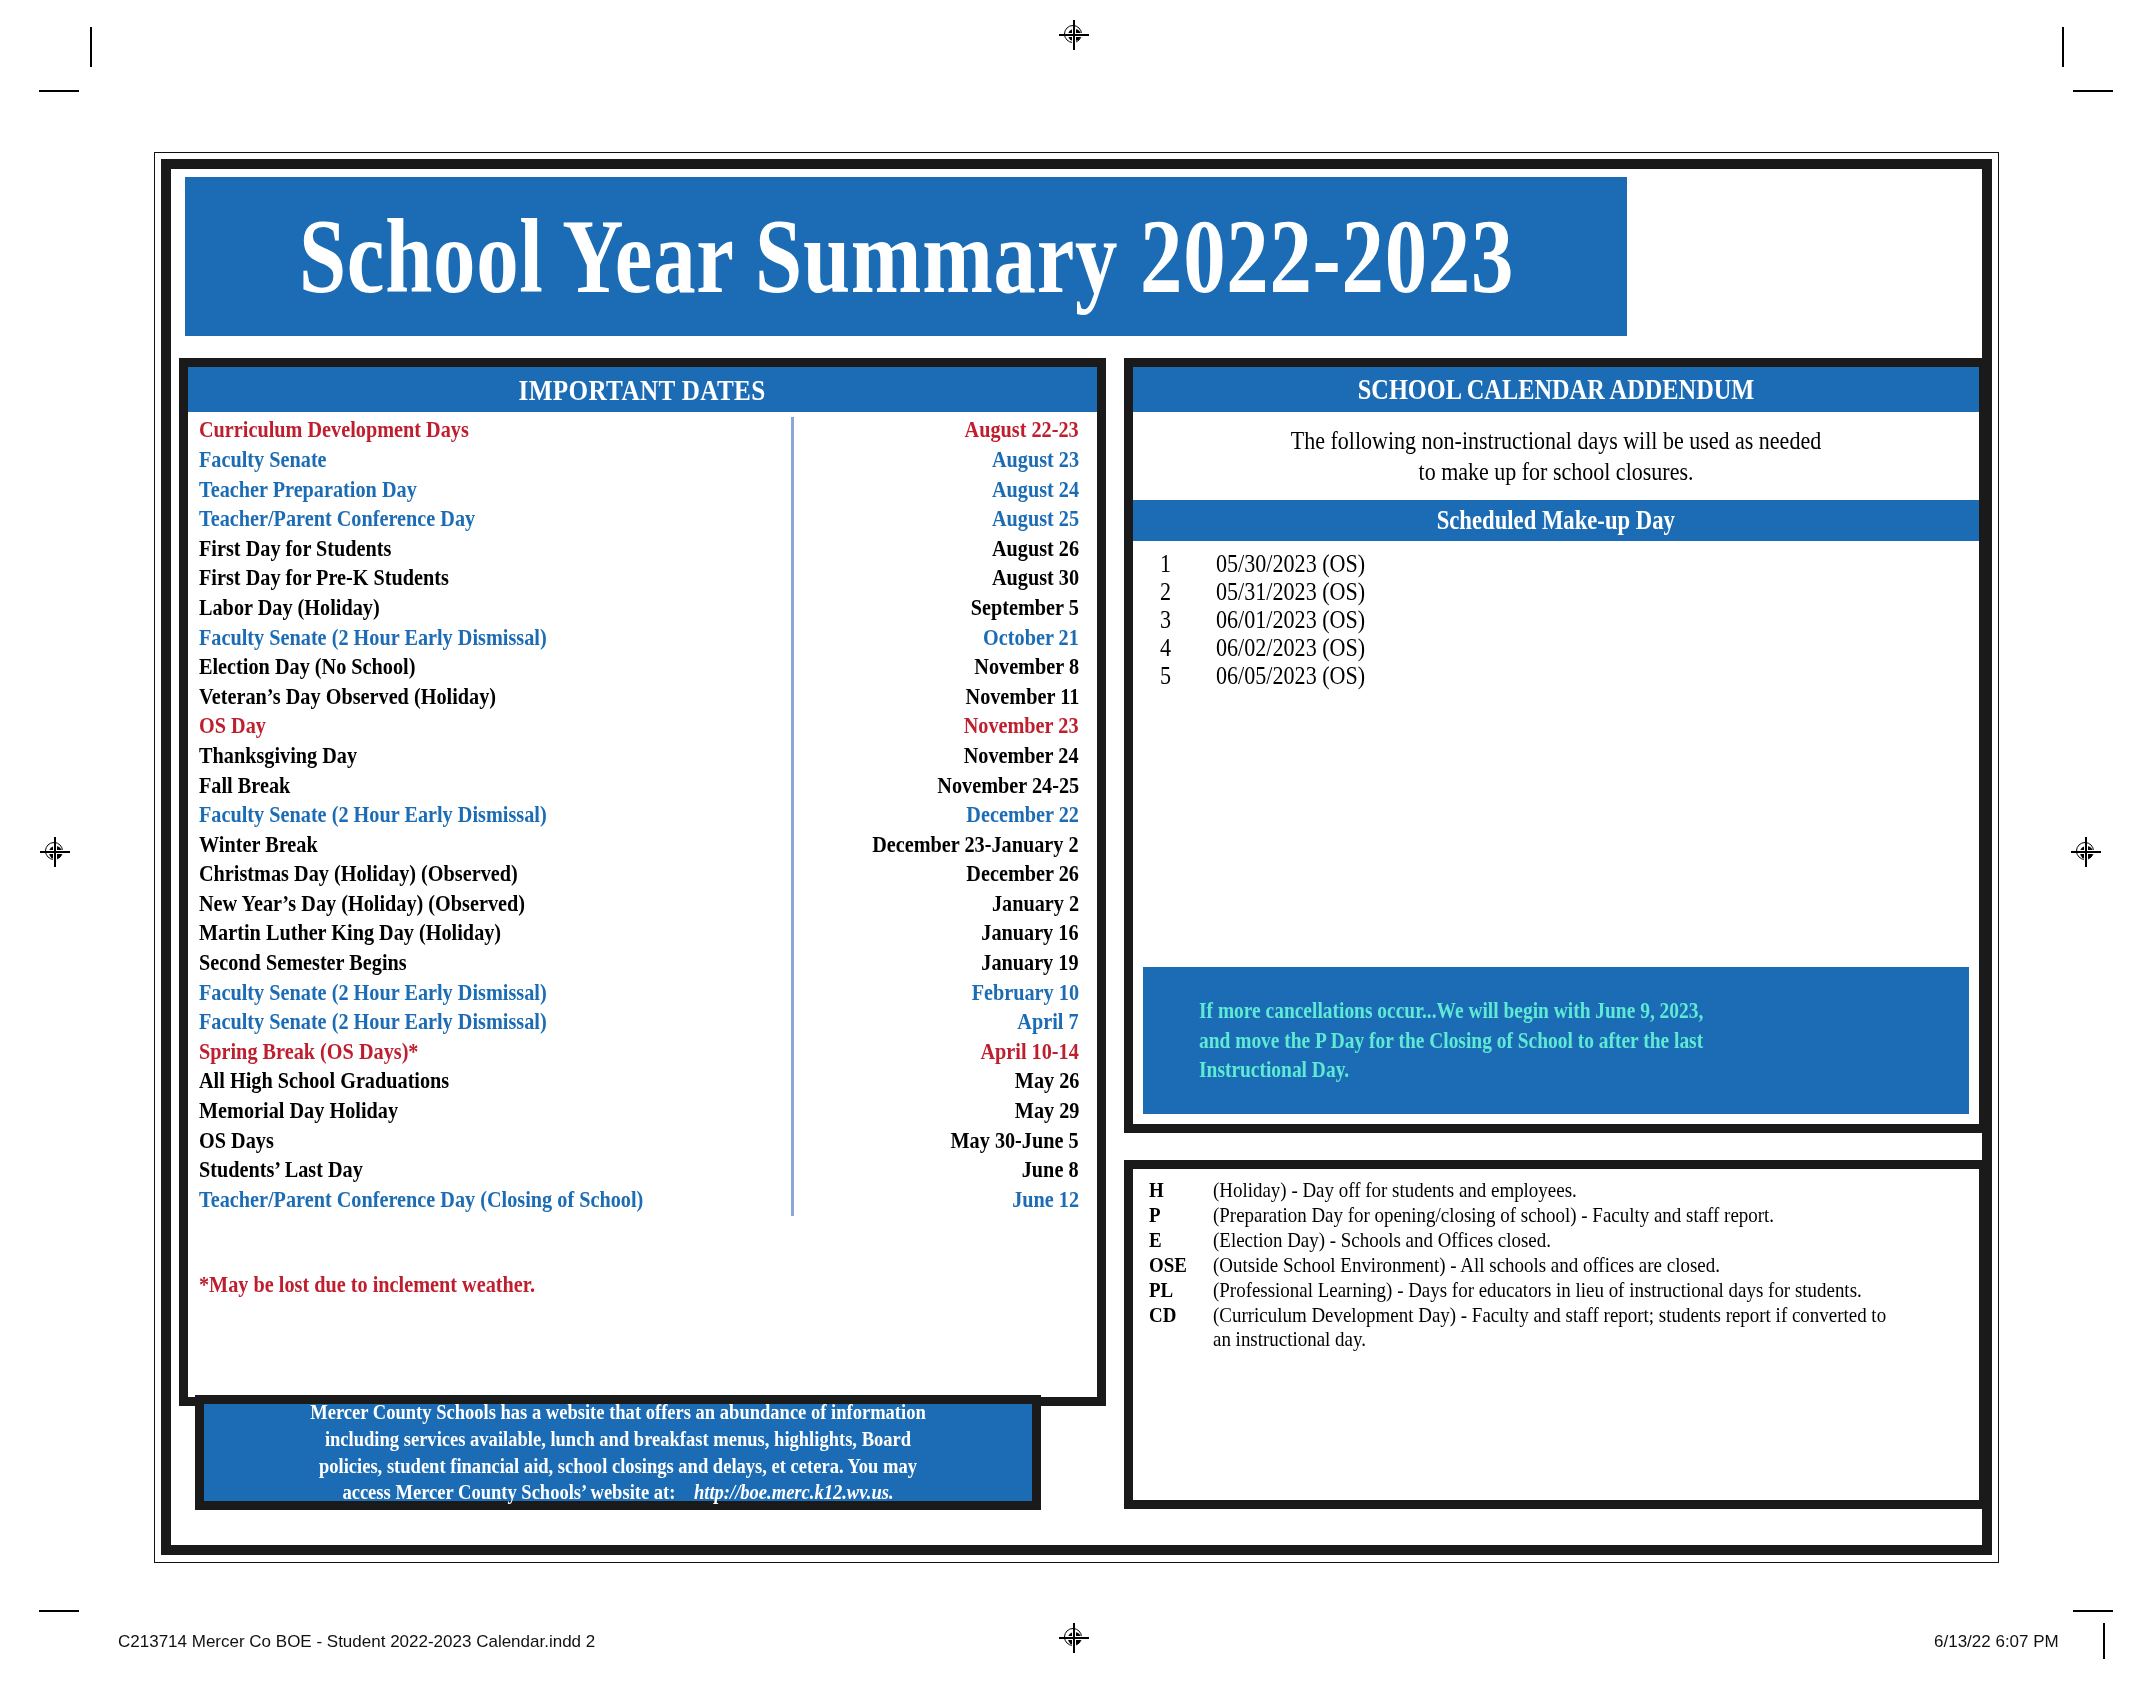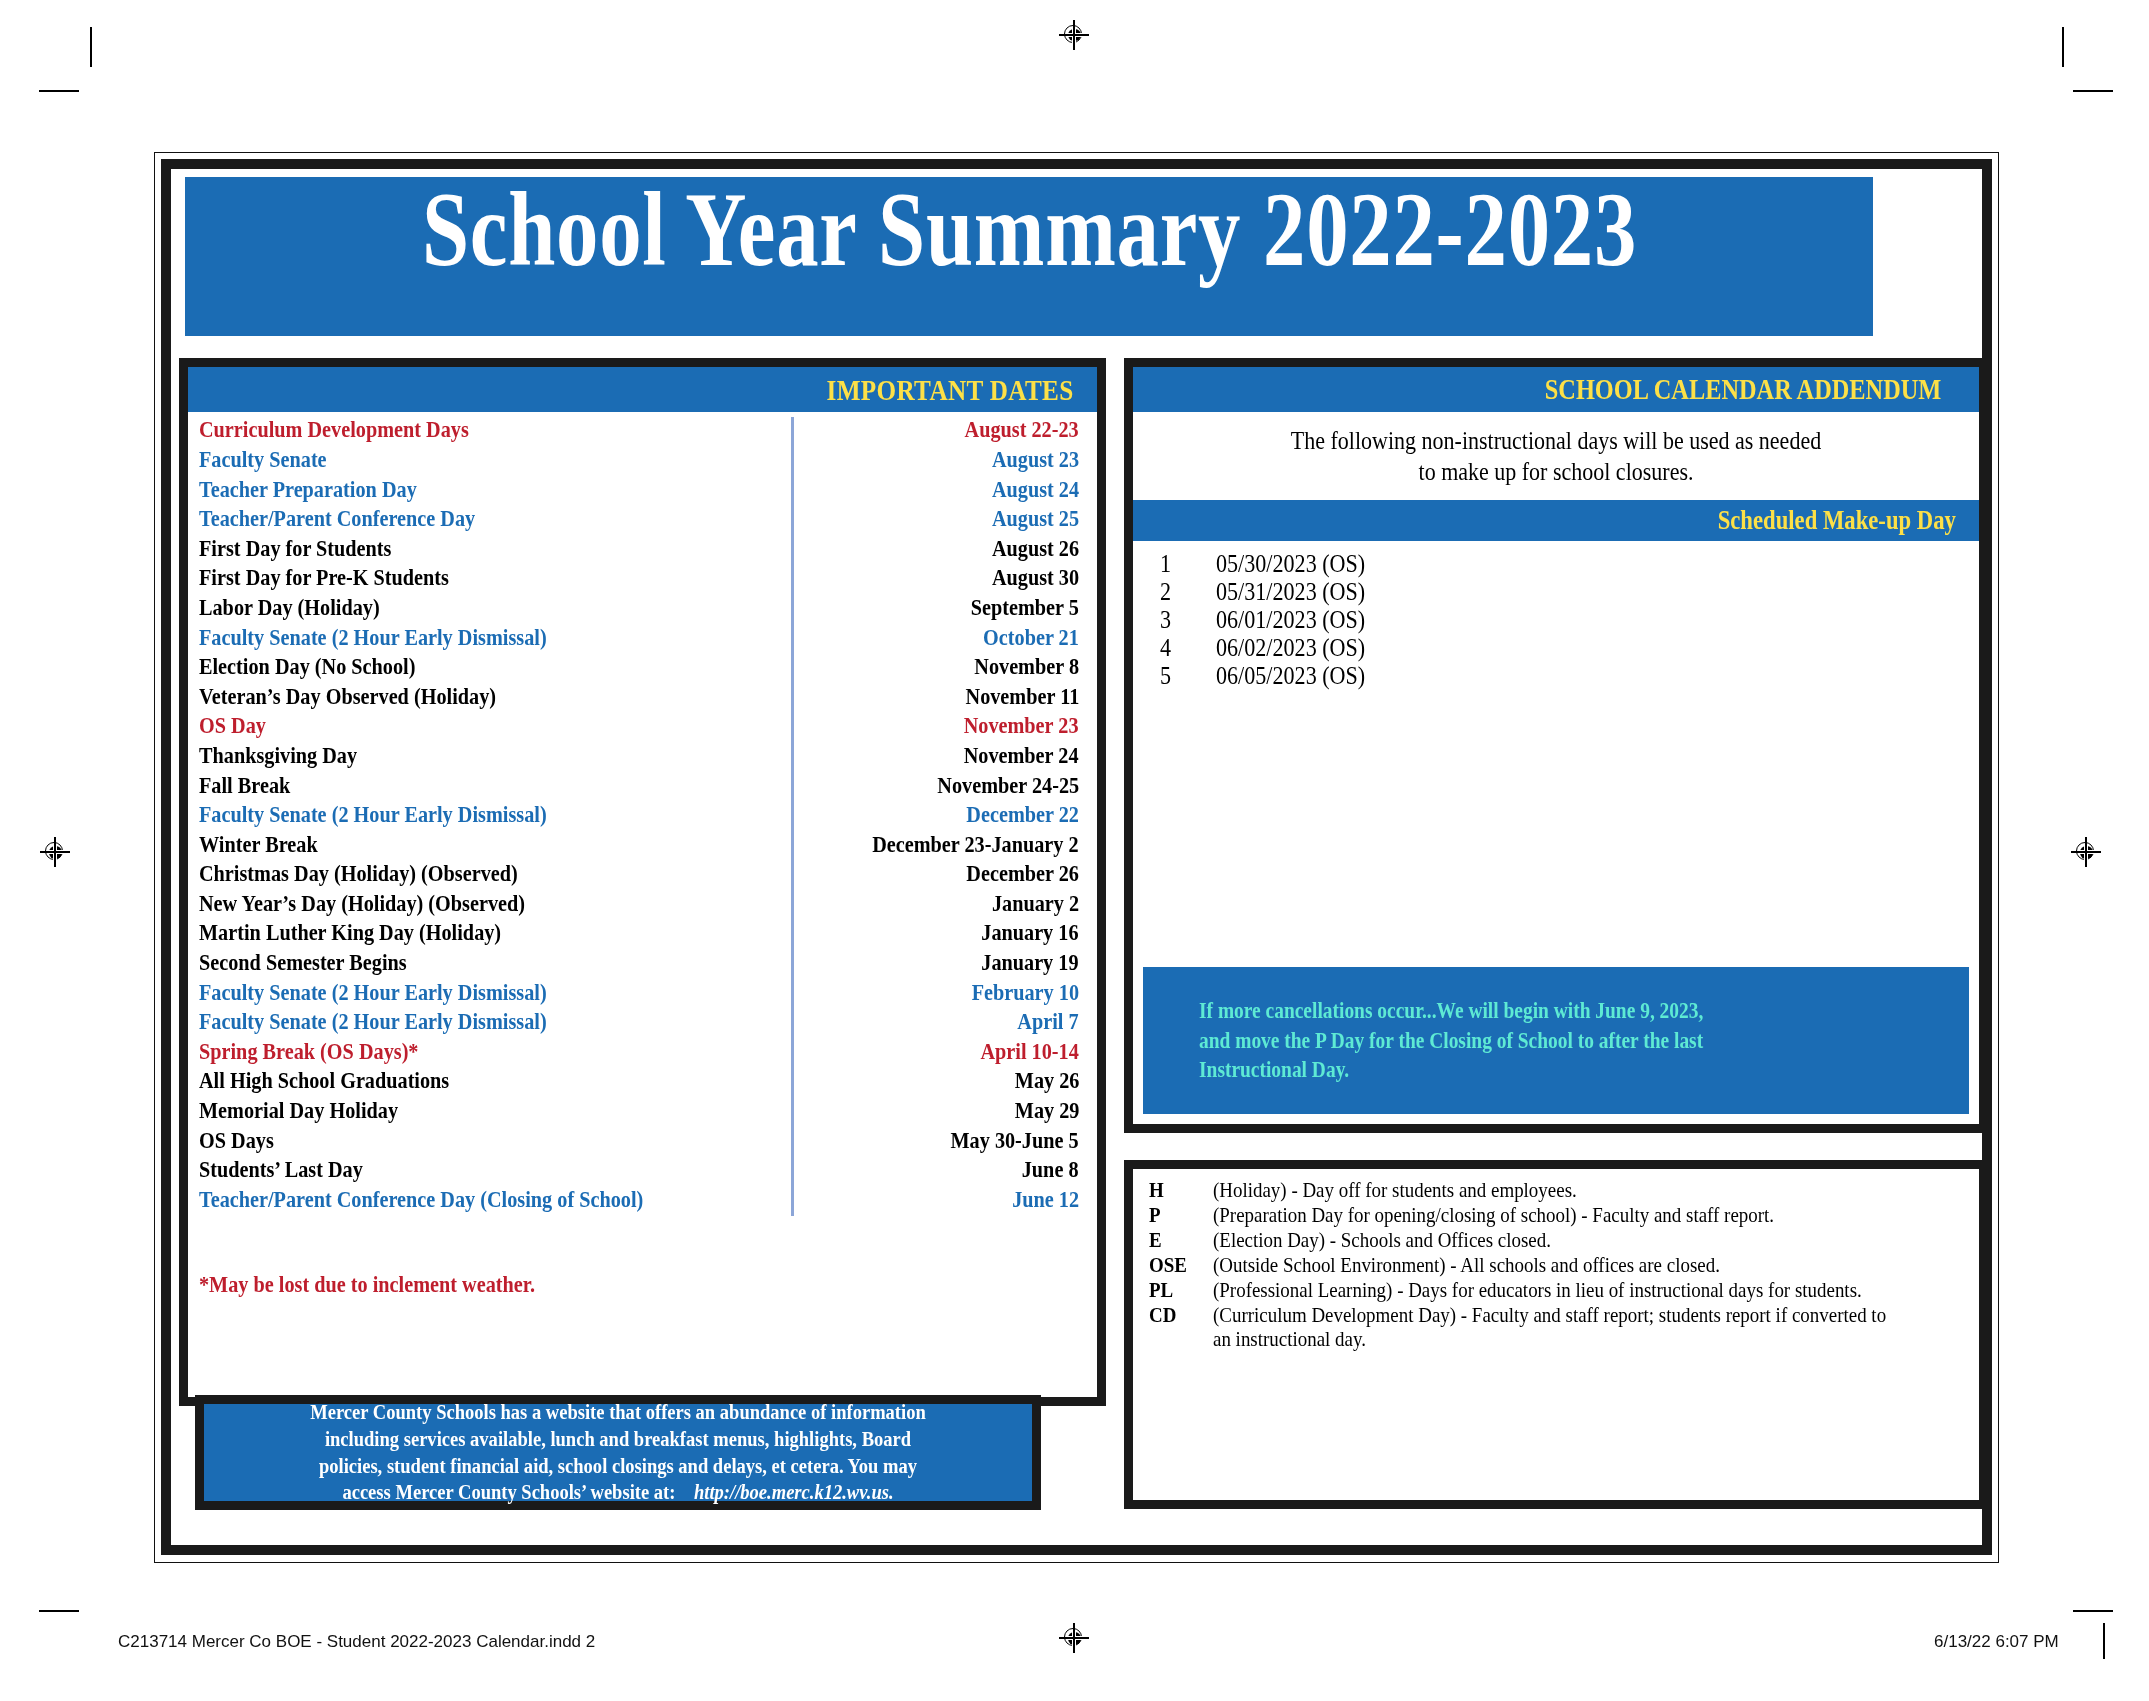--- a/index.html
+++ b/index.html
@@ -18,30 +18,30 @@
   .reg .notchv{position:absolute;left:13.4px;top:7.2px;width:3.6px;height:16px;background:#fff;}
   .reg .notchh{position:absolute;left:7.2px;top:13.4px;width:16px;height:3.6px;background:#fff;}
 
   
   #page-frame{position:absolute;left:154px;top:152px;width:1845px;height:1411px;
               border:1.8px solid #111;box-sizing:border-box;}
   #page-frame-inner{position:absolute;left:161px;top:159px;width:1831px;height:1396px;
               border:10.7px solid #1a1a1a;box-sizing:border-box;background:#fff;}
 
   
-  #title-band{position:absolute;left:185px;top:177px;width:1688px;height:159px;
-              background:#1B6CB4;display:flex;align-items:flex-start;justify-content:center;}
+  #title-band{position:absolute;left:185px;top:177px;width:1442px;height:159px;
+              background:#1B6CB4;display:flex;align-items:center;justify-content:center;}
   #title-text{color:#fff;font-size:106px;line-height:1;font-weight:700;
               font-family:"Liberation Serif","DejaVu Serif",serif;
               transform:scaleX(.80);transform-origin:center;white-space:nowrap;
               letter-spacing:0.9px;}
 
   
   .panel{position:absolute;border:9.9px solid #1a1a1a;background:#fff;box-sizing:border-box;}
-  .bluehead{background:#1B6CB4;color:#fde047;text-align:right;font-weight:700;
+  .bluehead{background:#1B6CB4;color:#ffffff;text-align:center;font-weight:700;
             font-family:"Liberation Serif","DejaVu Serif",serif;}
   .bluehead span{display:inline-block;transform:scaleX(.84);transform-origin:center;
             white-space:nowrap;}
 
   
   #dates-panel{left:179px;top:358px;width:927px;height:1048px;}
   #dates-head{height:45px;line-height:45px;font-size:30px;letter-spacing:0.4px;}
   #dates-table{position:absolute;left:0;top:45px;right:0;bottom:0;padding:5.4px 0 0 0;}
   .date-row{display:flex;align-items:baseline;height:29.6px;gap:48px;}
   .date-label{width:555px;padding-left:12.5px;box-sizing:border-box;font-size:23px;

